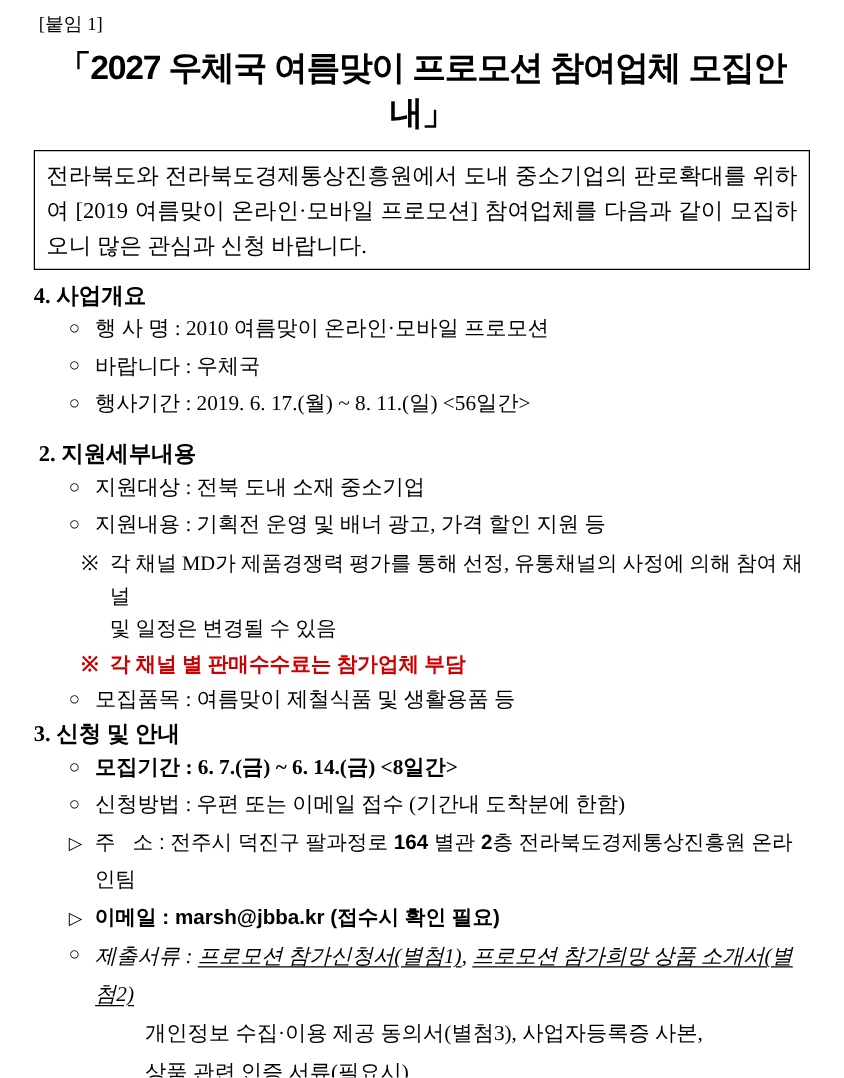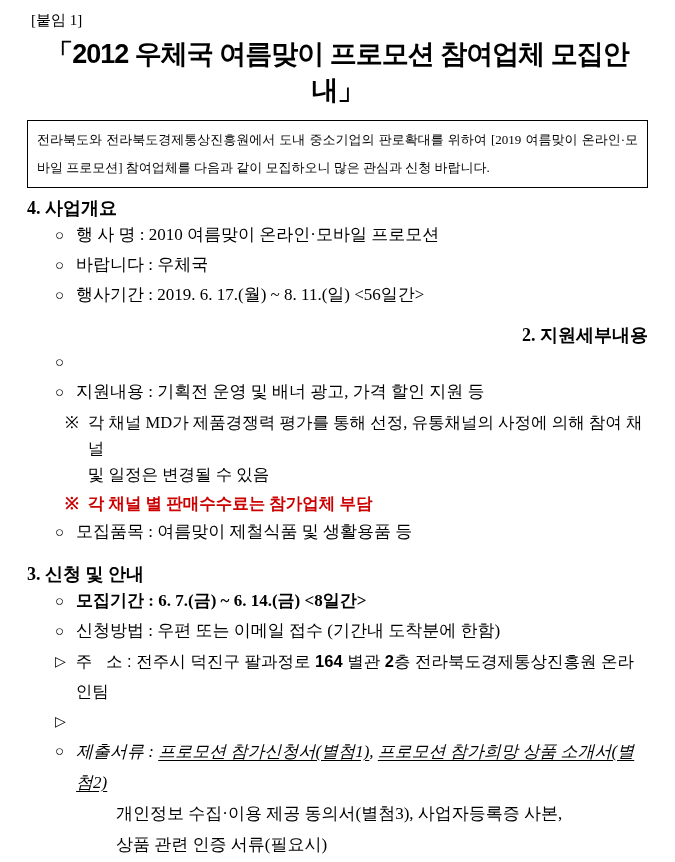--- a/index.html
+++ b/index.html
@@ -14,27 +14,27 @@
   .attachment { font-size:15px; line-height:20px; margin:4px 0 0 4px; }
 
   .title {
     margin:6px 0 12px 0; text-align:center;
     font-family:"Liberation Sans","DejaVu Sans",sans-serif;
     font-weight:800; font-size:27px; line-height:36px; letter-spacing:-1px;
   }
 
   .intro-box {
     border:1.5px solid #000; padding:5px 9px;
-    font-size:13px; line-height:28px; text-align:justify;
+    font-size:18px; line-height:28px; text-align:justify;
   }
 
   .section-heading { font-size:18px; font-weight:bold; line-height:24px; }
   .sh1 { margin-top:8px; }
-  .sh2 { margin-top:13px; margin-left:4px;text-align:right; }
-  .sh3 { margin-top:15px; }
+  .sh2 { margin-top:13px; margin-left:4px; }
+  .sh3 { }
 
   .li { display:flex; margin-left:28px; font-size:17px; line-height:30px; }
   .bullet { flex:0 0 auto; margin-right:12px; font-size:15px; }
   .tri-bullet { flex:0 0 auto; margin-right:10px; font-size:14px; }
 
   .note { display:flex; margin-left:38px; font-size:16.5px; line-height:26px; margin-top:3px; }
   .note-marker { flex:0 0 auto; margin-right:9px; }
 
   .red { color:#cc0000; }
   .b { font-weight:bold; }
@@ -45,21 +45,21 @@
   .docs-line { line-height:31px;font-style:italic; }
   .docs-cont { margin-left:40px; line-height:31px; }
 </style>
 </head>
 <body>
 
 <div class="page">
 
   <div class="attachment t">[붙임 1]</div>
 
-  <div class="title t">「2012 우체국 여름맞이 프로모션 참여업체 모집안내」</div>
+  <div class="title t">「2027 우체국 여름맞이 프로모션 참여업체 모집안내」</div>
 
   <div class="intro-box">
     <span class="t">전라북도와 전라북도경제통상진흥원에서 도내 중소기업의 판로확대를 위하여 [2019 여름맞이 온라인·모바일 프로모션] 참여업체를 다음과 같이 모집하오니 많은 관심과 신청 바랍니다.</span>
   </div>
 
   <div>
     <div class="section-heading sh1 t">4. 사업개요</div>
     <div class="li">
       <span class="bullet t">○</span>
       <span class="t">행 사 명 : 2010 여름맞이 온라인·모바일 프로모션</span>
@@ -71,20 +71,21 @@
     <div class="li">
       <span class="bullet t">○</span>
       <span class="t">행사기간 : 2019. 6. 17.(월) ~ 8. 11.(일) &lt;56일간&gt;</span>
     </div>
   </div>
 
   <div>
     <div class="section-heading sh2 t">2. 지원세부내용</div>
     <div class="li">
       <span class="bullet t">○</span>
+      <span class="t">지원대상 : 전북 도내 소재 중소기업</span>
     </div>
     <div class="li">
       <span class="bullet t">○</span>
       <span class="t">지원내용 : 기획전 운영 및 배너 광고, 가격 할인 지원 등</span>
     </div>
     <div class="note">
       <span class="note-marker t">※</span>
       <span>
         <span class="t">각 채널 MD가 제품경쟁력 평가를 통해 선정, 유통채널의 사정에 의해 참여 채널</span><br>
         <span class="t">및 일정은 변경될 수 있음</span>
@@ -109,20 +110,21 @@
     <div class="li">
       <span class="bullet t">○</span>
       <span class="t">신청방법 : 우편 또는 이메일 접수 (기간내 도착분에 한함)</span>
     </div>
     <div class="li sans">
       <span class="tri-bullet t">▷</span>
       <span><span class="t">주   소 : </span><span class="t">전주시 덕진구 팔과정로 </span><span class="t b">164</span><span class="t"> 별관 </span><span class="t b">2</span><span class="t">층 전라북도경제통상진흥원 온라인팀</span></span>
     </div>
     <div class="li sans b">
       <span class="tri-bullet t">▷</span>
+      <span class="t">이메일 : marsh@jbba.kr (접수시 확인 필요)</span>
     </div>
     <div class="li">
       <span class="bullet t">○</span>
       <span class="docs-body">
         <div class="docs-line"><span class="t">제출서류 : </span><span class="t u">프로모션 참가신청서(별첨1)</span><span class="t">, </span><span class="t u">프로모션 참가희망 상품 소개서(별첨2)</span></div>
         <div class="docs-cont t">개인정보 수집·이용 제공 동의서(별첨3), 사업자등록증 사본,</div>
         <div class="docs-cont t">상품 관련 인증 서류(필요시)</div>
       </span>
     </div>
 

